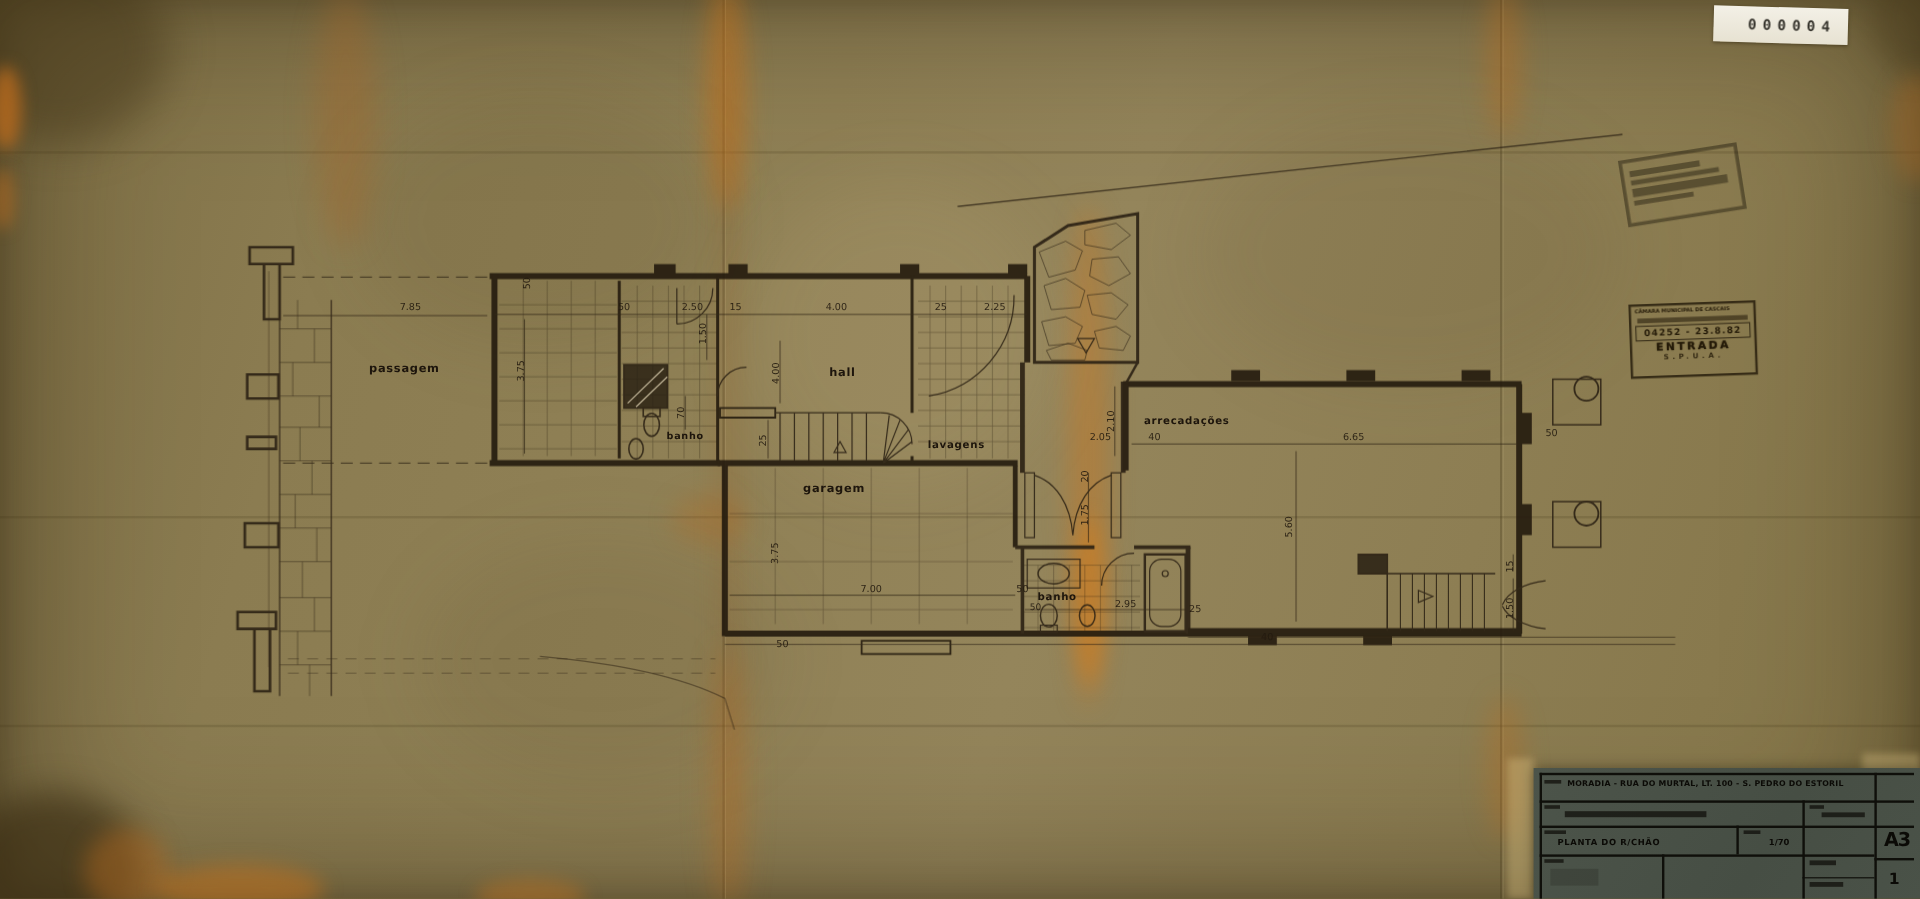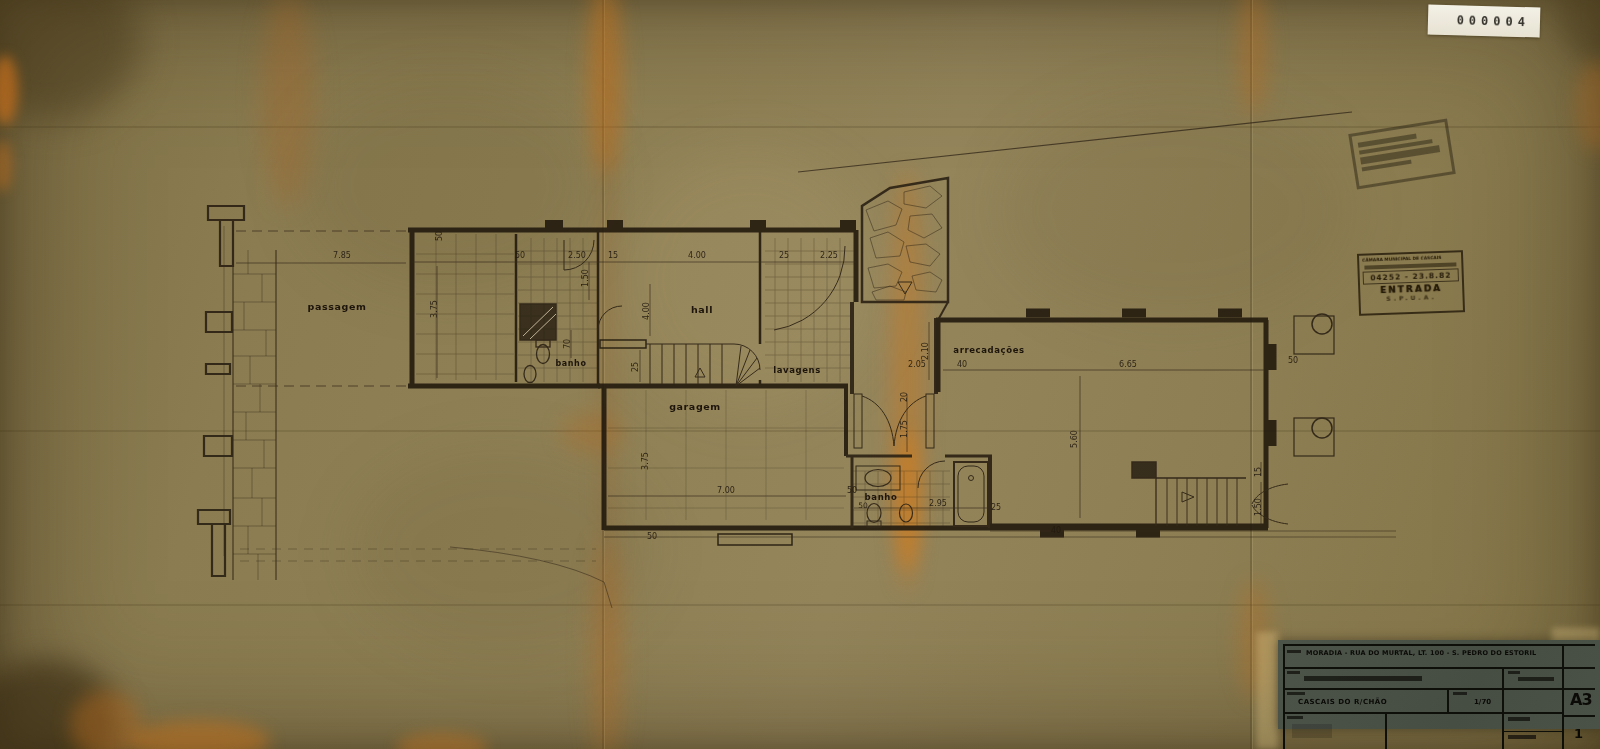--- a/index.html
+++ b/index.html
@@ -30,21 +30,21 @@
   .stamp-entry{position:absolute;left:1358px;top:252px;width:106px;height:62px;transform:rotate(-2deg);
     border:2px solid rgba(32,23,8,.78);color:#241a08;padding:2px 3px;box-sizing:border-box;filter:blur(.25px);}
   .stamp-entry .l1{font-size:6px;font-weight:bold;white-space:nowrap;transform:scale(.72);transform-origin:0 0;width:140%;}
   .stamp-entry .smear{height:4px;background:rgba(32,23,8,.55);margin:1px 2px 2px;filter:blur(.5px);}
   .stamp-entry .num{border:1px solid rgba(32,23,8,.7);font-size:7.5px;font-weight:bold;text-align:center;
     padding:1px 0;letter-spacing:1px;}
   .stamp-entry .ent{font-size:9px;font-weight:900;letter-spacing:2px;text-align:center;
     text-shadow:0 0 1px rgba(32,23,8,.9);filter:blur(.4px);margin-top:1px;}
   .stamp-entry .spua{font-size:6px;letter-spacing:3px;text-align:center;font-weight:bold;opacity:.85;}
   
-  .tblock{position:absolute;left:1278px;top:640px;width:322px;height:89px;
+  .tblock{position:absolute;left:1278px;top:640px;width:322px;height:109px;
     background:linear-gradient(120deg,#4c544a,#464e44 60%,#4a5248);box-shadow:0 0 10px rgba(20,18,8,.4);}
   .tb-line{position:absolute;background:#0f0f0a;}
   .tb-text{position:absolute;color:#0b0a06;white-space:nowrap;}
   .tb-smudge{position:absolute;background:rgba(14,13,8,.72);filter:blur(.4px);}
   .lightstrip{position:absolute;pointer-events:none;background:rgba(214,190,128,.4);filter:blur(3px);}
 </style>
 </head>
 <body>
 
 <div class="paper"></div>
@@ -296,21 +296,21 @@
 
   <div class="tb-smudge" style="left:9px;top:10px;width:14px;height:3px;"></div>
   <div class="tb-text" style="left:28px;top:9px;font-size:6.5px;font-weight:bold;letter-spacing:.2px;">MORADIA - RUA DO MURTAL, LT. 100 - S. PEDRO DO ESTORIL</div>
 
   <div class="tb-smudge" style="left:9px;top:31px;width:13px;height:3px;"></div>
   <div class="tb-smudge" style="left:26px;top:36px;width:118px;height:4.5px;"></div>
   <div class="tb-smudge" style="left:230px;top:31px;width:12px;height:3px;"></div>
   <div class="tb-smudge" style="left:240px;top:37px;width:36px;height:3.5px;"></div>
 
   <div class="tb-smudge" style="left:9px;top:52px;width:18px;height:3px;"></div>
-  <div class="tb-text" style="left:20px;top:58px;font-size:7px;font-weight:bold;letter-spacing:.5px;">CASCAIS DO R/CHÃO</div>
+  <div class="tb-text" style="left:20px;top:58px;font-size:7px;font-weight:bold;letter-spacing:.5px;">PLANTA DO R/CHÃO</div>
   <div class="tb-smudge" style="left:175px;top:52px;width:14px;height:3px;"></div>
   <div class="tb-text" style="left:196px;top:58px;font-size:7px;font-weight:bold;">1/70</div>
 
   <div class="tb-smudge" style="left:9px;top:76px;width:16px;height:3px;"></div>
   <div class="tb-smudge" style="left:230px;top:77px;width:22px;height:3.5px;"></div>
   <div class="tb-smudge" style="left:230px;top:95px;width:28px;height:3.5px;"></div>
   <div class="tb-smudge" style="left:14px;top:84px;width:40px;height:14px;opacity:.25;"></div>
 
   <div class="tb-text" style="left:292px;top:50px;font-size:16px;font-weight:bold;letter-spacing:-1px;">A3</div>
   <div class="tb-text" style="left:296px;top:86px;font-size:13px;font-weight:bold;">1</div>

